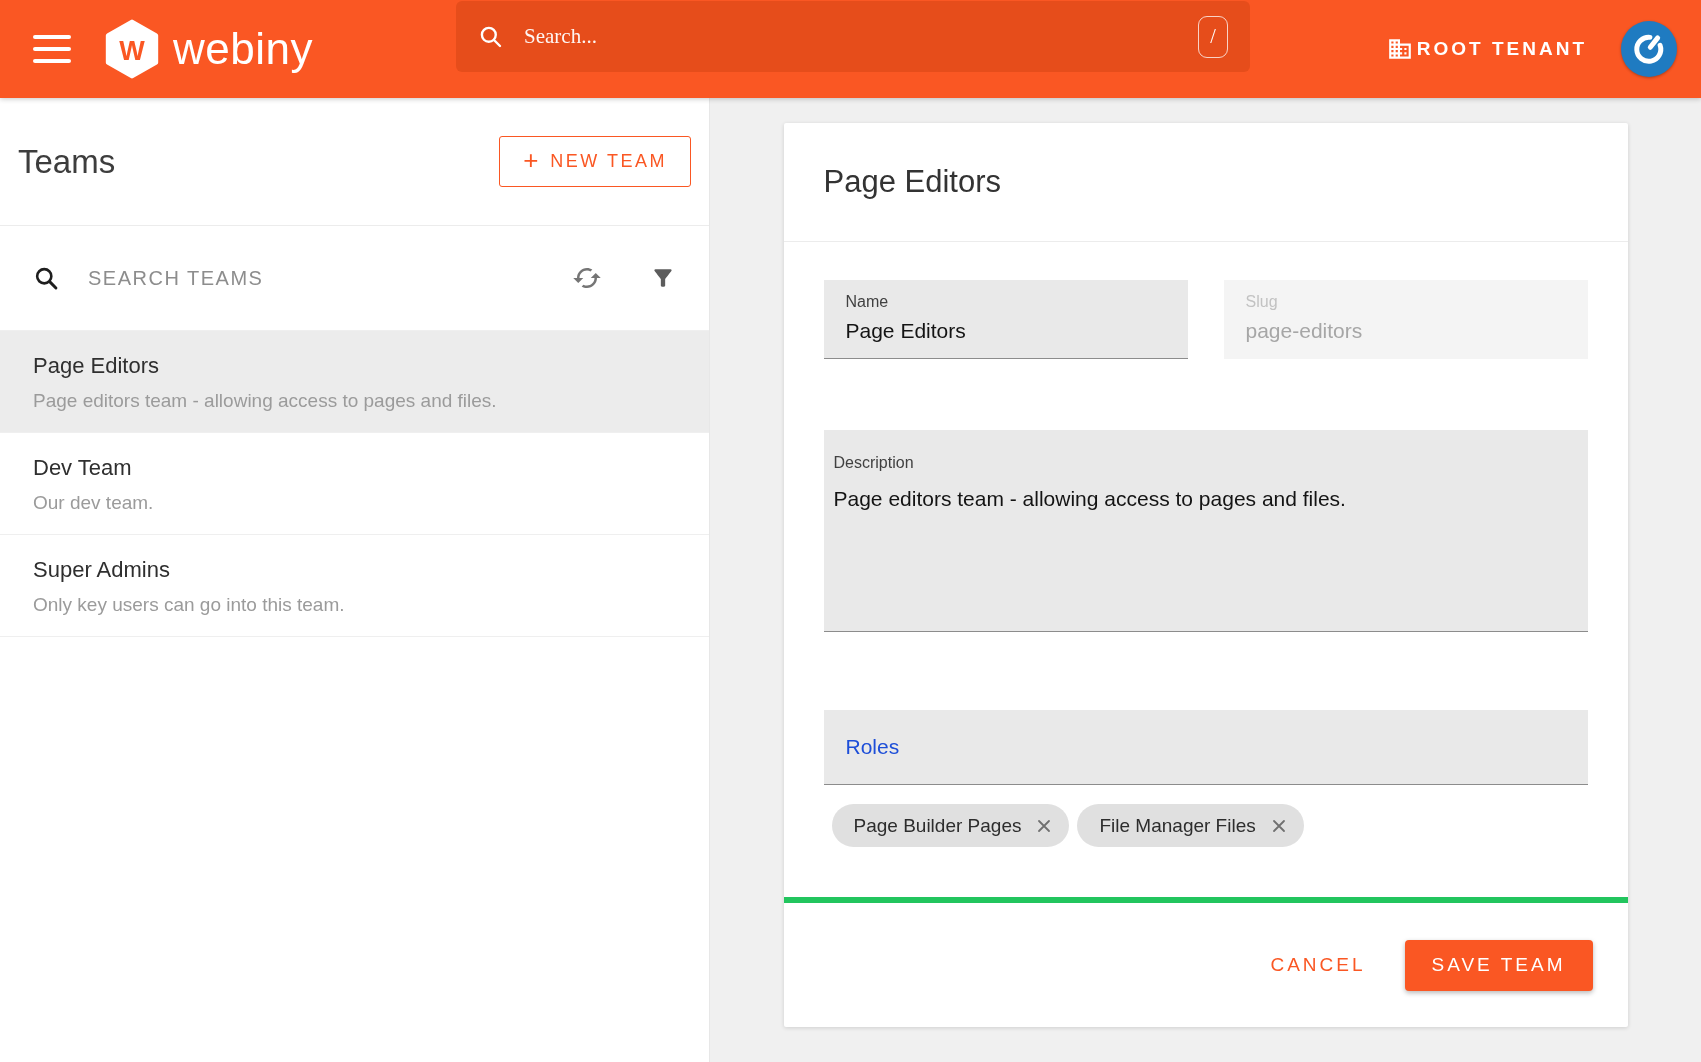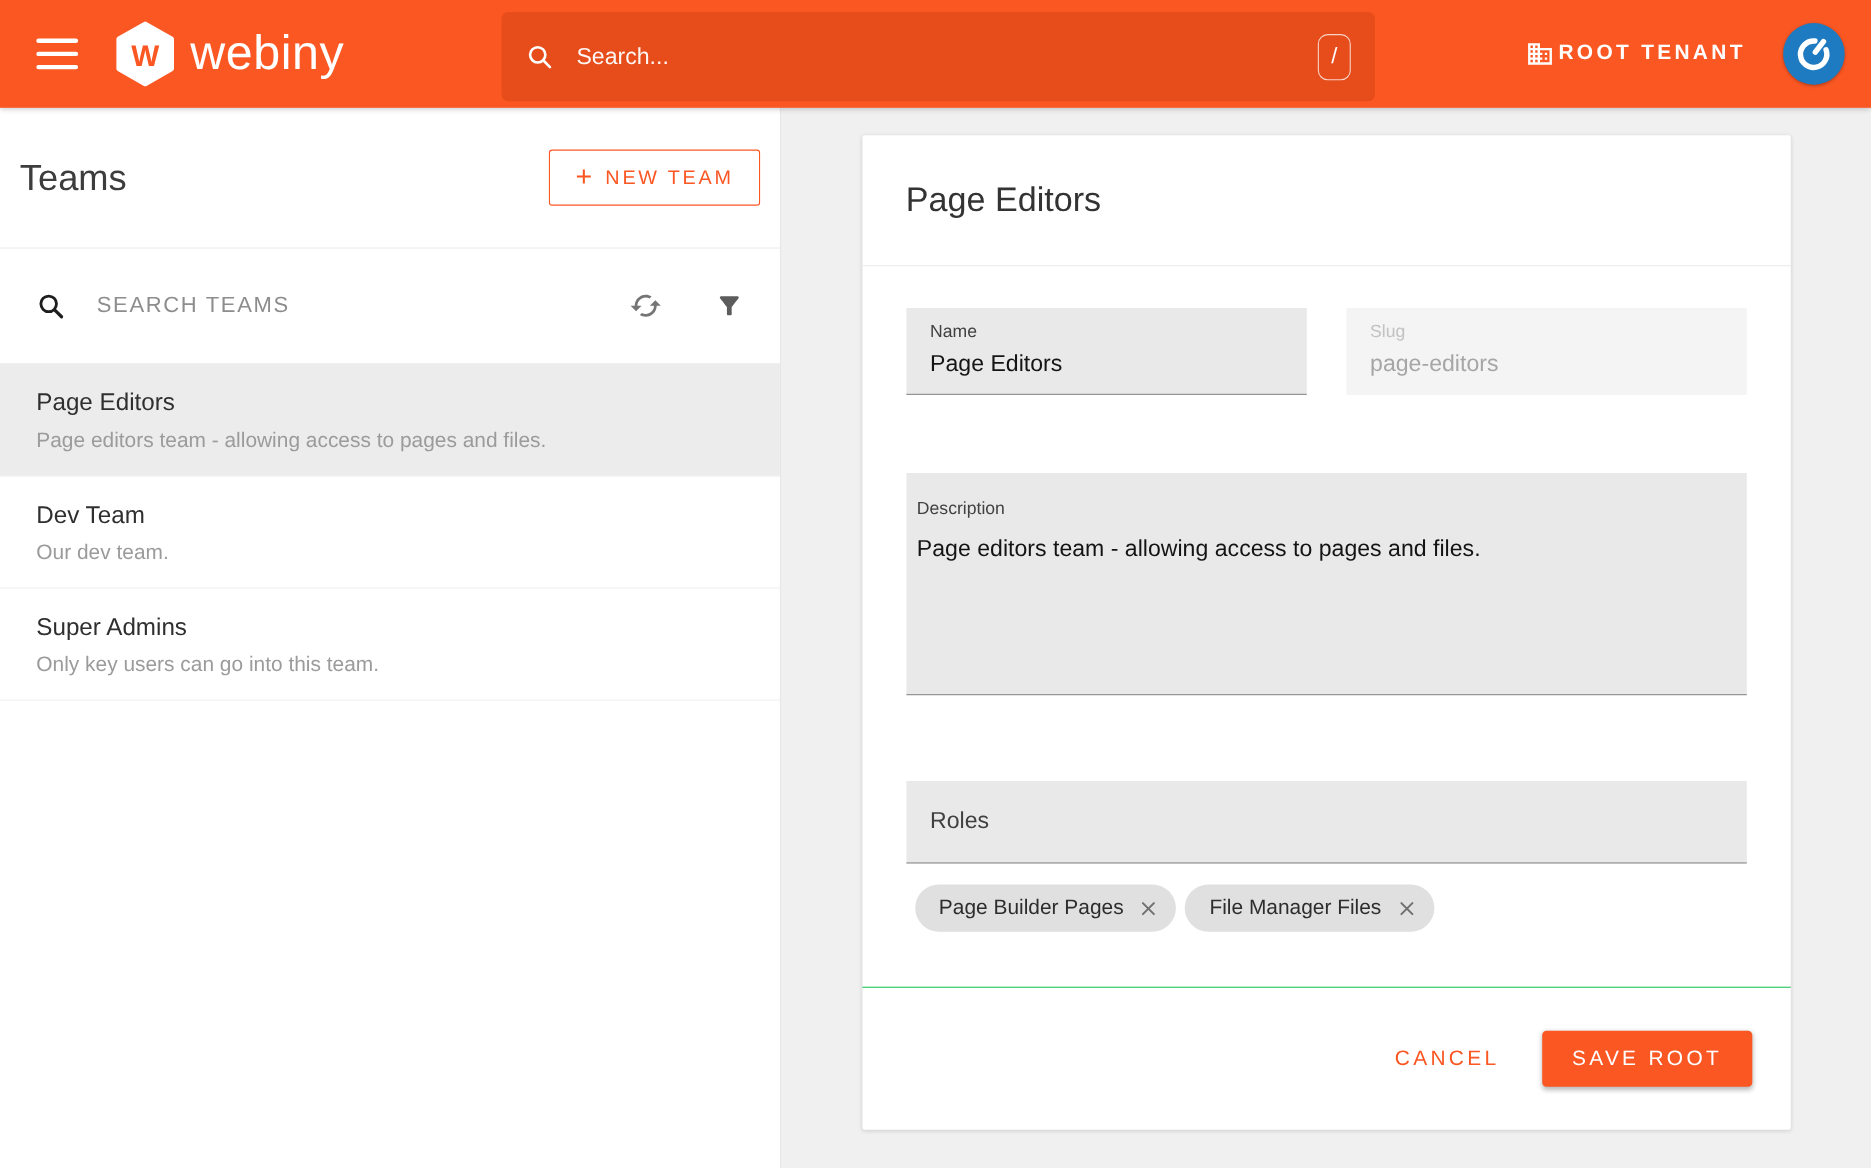--- a/index.html
+++ b/index.html
@@ -15,22 +15,22 @@
   }
   .menu-btn {
     margin-left: 33px; width: 44px; height: 34px; background: none; border: none;
     display: flex; flex-direction: column; justify-content: center; gap: 8px; cursor: pointer;
   }
   .menu-btn span { display:block; width: 38px; height: 4px; background:#fff; border-radius:2px; }
   .brand { margin-left: 28px; display: flex; align-items: center; gap: 14px; }
   .brand svg { display:block; }
   .wordmark { font-size: 44px; font-weight: 400; letter-spacing: .5px; }
   .search-bar {
-    position: absolute; left: 456px; top: 11px; width: 794px; height: 81px;
-    background: #e64d1b; border-radius: 6px; display: flex; align-items: center; padding: 0 22px;
+    position: absolute; left: 456px; top: 1px; width: 794px; height: 71px;
+    background: #e64d1b; border-radius: 6px; display: flex; align-items: center; padding: 0 22px; font-family: Liberation Serif, serif;
   }
   .search-bar input {
     flex: 1; background: transparent; border: none; outline: none; color: #fff;
     font-size: 21px; margin-left: 20px; font-family: inherit;
   }
   .search-bar input::placeholder { color: rgba(255,255,255,.95); }
   .kbd {
     width: 30px; height: 42px; border: 1px solid rgba(255,255,255,.75); border-radius: 9px;
     display: flex; align-items: center; justify-content: center; font-size: 20px; color: #fff;
   }
@@ -96,29 +96,29 @@
   .field label { display: block; font-size: 16px; color: #414141; margin-bottom: 7px; cursor: inherit; }
   .field .value { font-size: 21px; line-height: 26px; color: #141414; }
   .field.disabled { background: #f4f4f4; border-bottom-color: transparent; cursor: default; }
   .field.disabled label { color: #c2c2c2; }
   .field.disabled .value { color: #a6a6a6; }
   .field.textarea { margin-top: 71px; height: 202px; padding: 24px 10px; }
   .field.textarea label { margin-bottom: 14px; }
   .field.roles {
     margin-top: 78px; height: 75px; display: flex; align-items: center; padding: 0 22px;
   }
-  .field.roles .roles-label { font-size: 21px; color: #404040; margin: 0; }
+  .field.roles .roles-label { font-size: 21px; color: #1d4ed8; margin: 0; }
   .chips { display: flex; gap: 8px; margin-top: 19px; padding-left: 8px; }
   .chip {
     height: 43px; background: #e0e0e0; border-radius: 22px; display: flex; align-items: center;
     padding: 0 15px 0 22px; font-size: 19px; color: #2d2d2d; gap: 13px;
   }
   .chip .chip-x { display: flex; cursor: pointer; }
   .card-footer {
-    height: 130px; flex: 0 0 auto; border-top: 1px solid #22c55e;
+    height: 130px; flex: 0 0 auto; border-top: 6px solid #22c55e;
     display: flex; align-items: center; justify-content: flex-end; padding-right: 35px;
   }
   .btn-cancel {
     background: none; border: none; color: #fa5723; font-size: 19px; letter-spacing: 3px;
     margin-right: 27px; padding: 10px 12px; cursor: pointer; font-family: inherit;
   }
   .btn-save {
     background: #fa5723; border: none; color: #fff; font-size: 19px; letter-spacing: 3px;
     height: 51px; padding: 0 27px; border-radius: 4px; cursor: pointer; font-family: inherit;
     box-shadow: 0 2px 5px rgba(0,0,0,.28);
@@ -258,18 +258,18 @@
                 <svg width="20" height="20" viewBox="0 0 24 24">
                   <path d="M6 6l12 12M18 6L6 18" stroke="#707070" stroke-width="2.2" fill="none" stroke-linecap="round"></path>
                 </svg>
               </span>
             </span>
           </div>
         </div>
 
         <div class="card-footer">
           <button class="btn-cancel">CANCEL</button>
-          <button class="btn-save">SAVE ROOT</button>
+          <button class="btn-save">SAVE TEAM</button>
         </div>
       </div>
     </main>
   </div>
 </div>
 
 </body></html>

